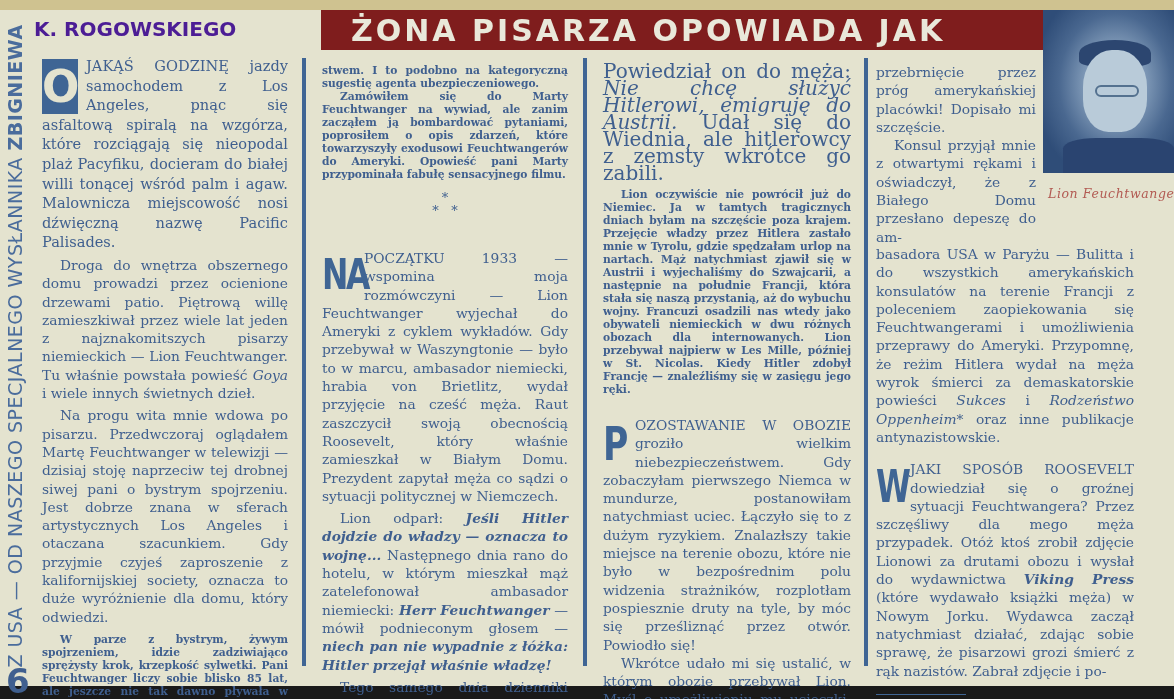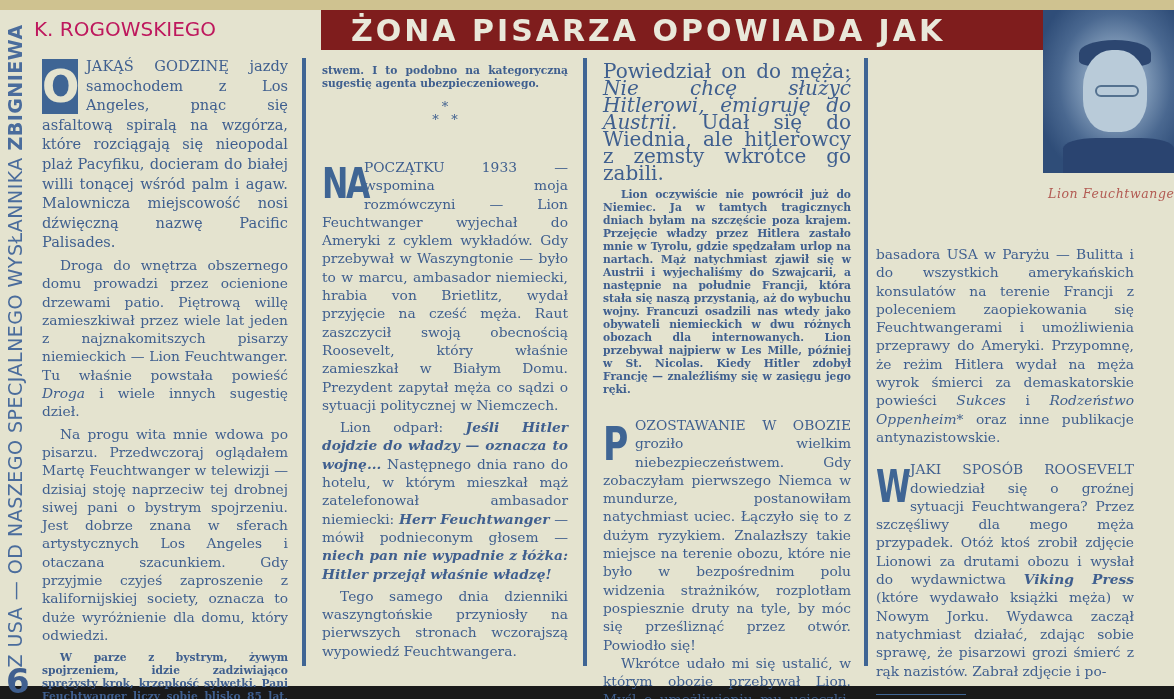--- a/index.html
+++ b/index.html
@@ -20,21 +20,21 @@
     font-family:"DejaVu Sans", sans-serif; font-size:19px; letter-spacing:0.5px;
     color:#4a6c9c;
   }
   .sidebar b { font-weight:bold; }
   .pagenum {
     position:absolute; left:6px; top:664px; font-family:"DejaVu Sans", sans-serif;
     font-weight:bold; font-size:34px; color:#3f5f8f; line-height:34px;
   }
   .byline {
     position:absolute; left:34px; top:17px; font-family:"DejaVu Sans", sans-serif;
-    font-weight:normal; font-size:20px; color:#be185d; letter-spacing:0;
+    font-weight:bold; font-size:20px; color:#4c1d95; letter-spacing:0;
   }
   .headline {
     position:absolute; left:321px; top:10px; width:742px; height:40px;
     background:#7f1d1d;
   }
   .headline span {
     display:block; font-family:"DejaVu Sans", sans-serif; font-weight:bold;
     font-size:30px; color:#e9e8da; letter-spacing:3px; padding-left:30px; line-height:42px;
   }
   .photo {
@@ -104,27 +104,28 @@
   <div class="caption">Lion Feuchtwanger</div>
 
   <div class="rule" style="left:302px; top:58px; height:608px;"></div>
   <div class="rule" style="left:583px; top:58px; height:608px;"></div>
   <div class="rule" style="left:864px; top:58px; height:608px;"></div>
 
   <div class="col" style="left:42px; top:56px; width:246px;">
     <p class="lg">
       <span class="dropcap dc-o">O</span><span>JAKĄŚ GODZINĘ jazdy samochodem z Los Angeles, pnąc się asfaltową spiralą na wzgórza, które rozciągają się nieopodal plaż Pacyfiku, docieram do białej willi tonącej wśród palm i agaw. Malownicza miejscowość nosi dźwięczną nazwę Pacific Palisades.</span>
     </p>
-    <p class="md ind gap" style="margin-top:6px;"><span>Droga do wnętrza obszernego domu prowadzi przez ocienione drzewami patio. Piętrową willę zamieszkiwał przez wiele lat jeden z najznakomitszych pisarzy niemieckich — Lion Feuchtwanger. Tu właśnie powstała powieść </span><i>Droga</i><span> i wiele innych sugestię dzieł.</span></p>
+    <p class="md ind gap" style="margin-top:6px;"><span>Droga do wnętrza obszernego domu prowadzi przez ocienione drzewami patio. Piętrową willę zamieszkiwał przez wiele lat jeden z najznakomitszych pisarzy niemieckich — Lion Feuchtwanger. Tu właśnie powstała powieść </span><i>Goya</i><span> i wiele innych świetnych dzieł.</span></p>
     <p class="md ind gap">Na progu wita mnie wdowa po pisarzu. Przedwczoraj oglądałem Martę Feuchtwanger w telewizji — dzisiaj stoję naprzeciw tej drobnej siwej pani o bystrym spojrzeniu. Jest dobrze znana w sferach artystycznych Los Angeles i otaczana szacunkiem. Gdy przyjmie czyjeś zaproszenie z kalifornijskiej society, oznacza to duże wyróżnienie dla domu, który odwiedzi.</p>
     <p class="sm ind" style="margin-top:7px;">W parze z bystrym, żywym spojrzeniem, idzie zadziwiająco sprężysty krok, krzepkość sylwetki. Pani Feuchtwanger liczy sobie blisko 85 lat, ale jeszcze nie tak dawno pływała w Pacyfiku — pływaczką była zawsze wyborną, a dopiero przed bodaj 10 laty rozstała się z narciar-</p>
   </div>
 
   <div class="col" style="left:322px; top:64px; width:246px;">
     <p class="sm">stwem. I to podobno na kategoryczną sugestię agenta ubezpieczeniowego.</p>
+    <p class="sm ind">Zamówiłem się do Marty Feuchtwanger na wywiad, ale zanim zacząłem ją bombardować pytaniami, poprosiłem o opis zdarzeń, które towarzyszyły exodusowi Feuchtwangerów do Ameryki. Opowieść pani Marty przypominała fabułę sensacyjnego filmu.</p>
     <div class="stars" style="margin-top:10px;">
       <div>*</div>
       <div style="white-space:pre;">*   *</div>
     </div>
     <p class="md" style="margin-top:32px;">
       <span class="dropcap dc-na">NA</span><span>POCZĄTKU 1933 — wspomina moja rozmówczyni — Lion Feuchtwanger wyjechał do Ameryki z cyklem wykładów. Gdy przebywał w Waszyngtonie — było to w marcu, ambasador niemiecki, hrabia von Brietlitz, wydał przyjęcie na cześć męża. Raut zaszczycił swoją obecnością Roosevelt, który właśnie zamieszkał w Białym Domu. Prezydent zapytał męża co sądzi o sytuacji politycznej w Niemczech.</span>
     </p>
     <p class="md ind gap"><span>Lion odparł: </span><span class="it-b">Jeśli Hitler dojdzie do władzy — oznacza to wojnę...</span><span> Następnego dnia rano do hotelu, w którym mieszkał mąż zatelefonował ambasador niemiecki: </span><span class="it-b">Herr Feuchtwanger</span><span> — mówił podnieconym głosem — </span><span class="it-b">niech pan nie wypadnie z łóżka: Hitler przejął właśnie władzę!</span></p>
     <p class="md ind gap">Tego samego dnia dzienniki waszyngtońskie przyniosły na pierwszych stronach wczorajszą wypowiedź Feuchtwangera.</p>
 
@@ -132,20 +133,24 @@
 
   <div class="col" style="left:603px; top:63px; width:248px;">
     <p class="lg" style="font-size:20px;line-height:17px;"><span>Powiedział on do męża: </span><i>Nie chcę służyć Hitlerowi, emigruję do Austrii.</i><span> Udał się do Wiednia, ale hitlerowcy z zemsty wkrótce go zabili.</span></p>
     <p class="sm ind" style="margin-top:6px;">Lion oczywiście nie powrócił już do Niemiec. Ja w tamtych tragicznych dniach byłam na szczęście poza krajem. Przejęcie władzy przez Hitlera zastało mnie w Tyrolu, gdzie spędzałam urlop na nartach. Mąż natychmiast zjawił się w Austrii i wyjechaliśmy do Szwajcarii, a następnie na południe Francji, która stała się naszą przystanią, aż do wybuchu wojny. Francuzi osadzili nas wtedy jako obywateli niemieckich w dwu różnych obozach dla internowanych. Lion przebywał najpierw w Les Mille, później w St. Nicolas. Kiedy Hitler zdobył Francję — znaleźliśmy się w zasięgu jego ręki.</p>
     <p class="md" style="margin-top:20px;">
       <span class="dropcap dc-p">P</span><span>OZOSTAWANIE W OBOZIE groziło wielkim niebezpieczeństwem. Gdy zobaczyłam pierwszego Niemca w mundurze, postanowiłam natychmiast uciec. Łączyło się to z dużym ryzykiem. Znalazłszy takie miejsce na terenie obozu, które nie było w bezpośrednim polu widzenia strażników, rozplotłam pospiesznie druty na tyle, by móc się prześliznąć przez otwór. Powiodło się!</span>
     </p>
     <p class="md ind">Wkrótce udało mi się ustalić, w którym obozie przebywał Lion. Myśl o umożliwieniu mu ucieczki, stała się moją obsesją. Postanowiłam się zwrócić do amerykańskiego konsula w Marsylii. Dotarcie do tego miasta nie było rzeczą łatwą, a potem jeszcze to</p>
   </div>
 
+  <div class="col" style="left:876px; top:63px; width:160px;">
+    <p class="md">przebrnięcie przez próg amerykańskiej placówki! Dopisało mi szczęście.</p>
+    <p class="md ind">Konsul przyjął mnie z otwartymi rękami i oświadczył, że z Białego Domu przesłano depeszę do am-</p>
+  </div>
   <div class="col" style="left:876px; top:245px; width:258px;">
     <p class="md"><span>basadora USA w Paryżu — Bulitta i do wszystkich amerykańskich konsulatów na terenie Francji z poleceniem zaopiekowania się Feuchtwangerami i umożliwienia przeprawy do Ameryki. Przypomnę, że reżim Hitlera wydał na męża wyrok śmierci za demaskatorskie powieści </span><i>Sukces</i><span> i </span><i>Rodzeństwo Oppenheim</i><span>* oraz inne publikacje antynazistowskie.</span></p>
     <p class="md" style="margin-top:14px;">
       <span class="dropcap dc-w">W</span><span>JAKI SPOSÓB ROOSEVELT dowiedział się o groźnej sytuacji Feuchtwangera? Przez szczęśliwy dla mego męża przypadek. Otóż ktoś zrobił zdjęcie Lionowi za drutami obozu i wysłał do wydawnictwa </span><span class="it-b">Viking Press</span><span> (które wydawało książki męża) w Nowym Jorku. Wydawca zaczął natychmiast działać, zdając sobie sprawę, że pisarzowi grozi śmierć z rąk nazistów. Zabrał zdjęcie i po-</span>
     </p>
     <div class="footline"></div>
 
   </div>
 
   <div class="pagenum">6</div>

